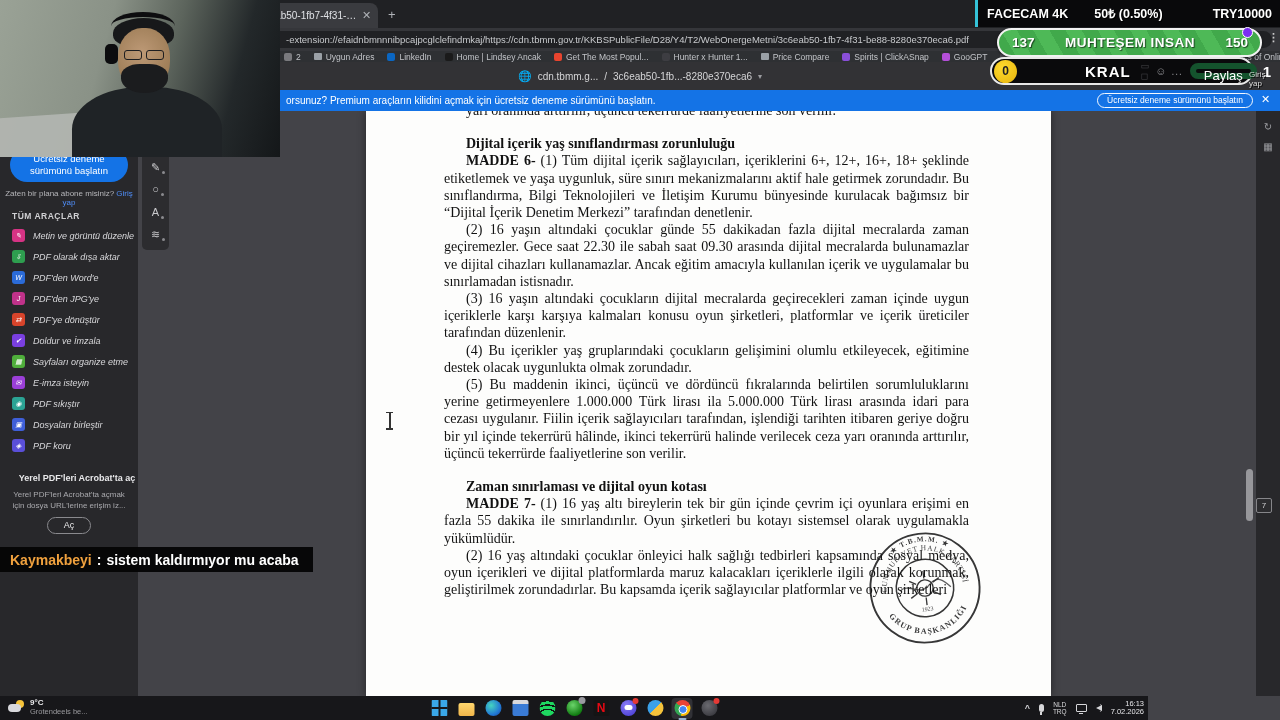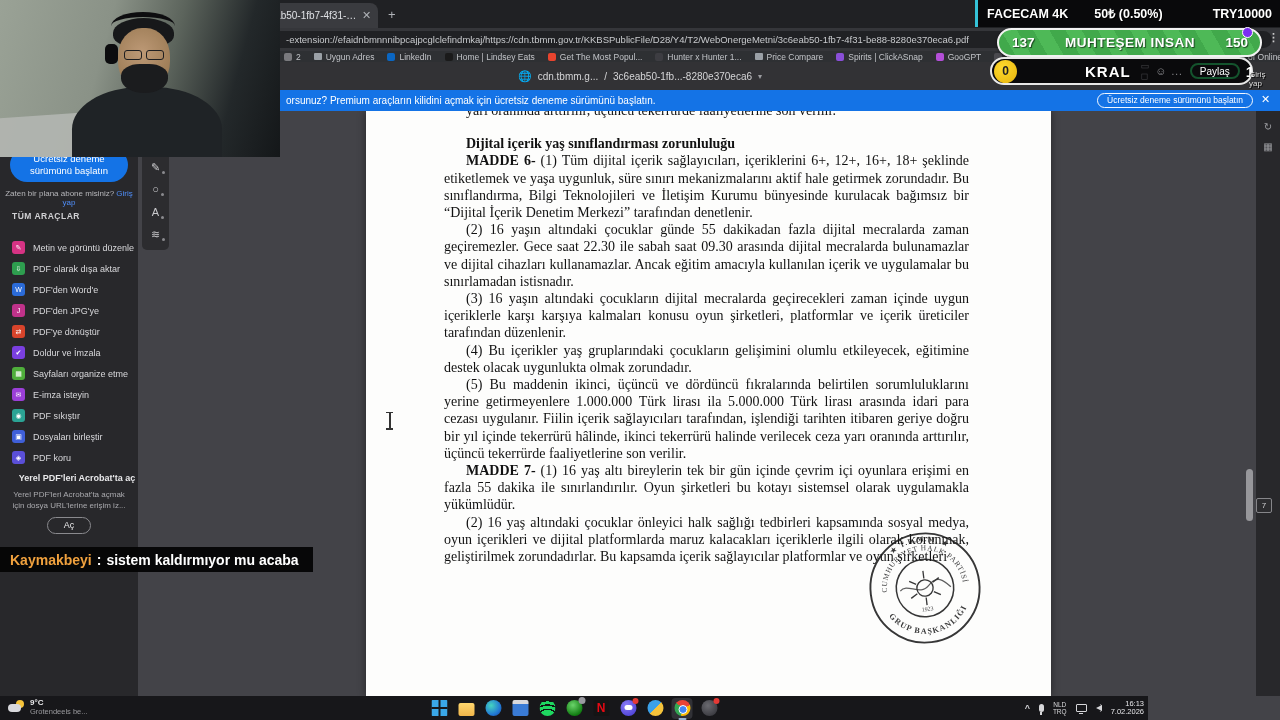--- a/index.html
+++ b/index.html
@@ -40,21 +40,21 @@
     border-radius:8px; color:#fff; font-size:8.5px; line-height:13px; white-space:nowrap; background:transparent; }
   .banner-close { position:absolute; left:1261px; top:3px; color:#fff; font-size:11px; }
 
   
   #sidebar { position:absolute; left:0; top:111px; width:138px; height:585px; background:#28282b; z-index:2; }
   .trial-btn { position:absolute; left:10px; top:37px; width:118px; height:34px; background:#1473e6; border-radius:17px;
     color:#fff; font-size:9.5px; text-align:center; display:flex; align-items:center; justify-content:center; padding:0 8px; line-height:12px; }
   .subscribe-line { position:absolute; left:0; top:78px; width:138px; text-align:center; font-size:8px; color:#b6b6ba; }
   .subscribe-line a { color:#4f8df7; text-decoration:none; }
   .tools-header { position:absolute; left:12px; top:100px; font-size:8.5px; font-weight:bold; letter-spacing:.5px; color:#d0d0d3; }
-  #tool-list { position:absolute; left:0; top:126px; width:112px; }
+  #tool-list { position:absolute; left:0; top:114px; width:112px;font-style:italic; }
   .tool-row { height:21px; display:flex; align-items:center; gap:8px; padding-left:12px; }
   .tool-ic { width:13px; height:13px; border-radius:3px; color:#fff; font-size:7px; display:flex; align-items:center; justify-content:center; flex:0 0 auto; }
   .tool-label { font-size:9px; color:#d8d8db; white-space:nowrap; }
   .local-title { position:absolute; left:8px; top:362px; width:138px; text-align:center; font-size:9px; font-weight:bold; color:#e8e8ea; }
   .local-desc { position:absolute; left:10px; top:378px; width:118px; text-align:center; font-size:8px; color:#a9a9ad; line-height:11px; }
   .open-btn { position:absolute; left:47px; top:406px; width:44px; height:17px; border:1px solid #8a8a8e; border-radius:9px;
     color:#e8e8ea; font-size:9px; text-align:center; line-height:15px; background:transparent; }
 
   
   #quickbar { position:absolute; left:142px; top:152px; width:27px; height:98px; background:#2c2c2f; border-radius:5px; z-index:3;
@@ -123,22 +123,22 @@
   #progdots { position:absolute; left:1268px; top:31px; color:#c9c9c9; font-size:11px; z-index:9; font-weight:bold; }
 
   #kralpill { position:absolute; left:990px; top:57px; width:263px; height:28px; background:#0a0a0c; border:2px solid #e8e8e8;
     border-radius:15px; z-index:9; display:flex; align-items:center; }
   .kral-zero { width:23px; height:23px; margin-left:2px; border-radius:50%; background:radial-gradient(circle at 38% 32%, #ffd92e, #e6b40c);
     color:#222; font-weight:bold; font-size:12px; display:flex; align-items:center; justify-content:center; flex:0 0 auto; }
   .kral-title { font-weight:bold; color:#fff; font-size:15px; letter-spacing:1px; margin-left:68px; text-shadow:1px 1px 0 #000; }
   .kral-ghost { color:#6f6f73; font-size:9px; margin-left:10px; opacity:.6; }
   .kral-smiley { color:#8f8f93; font-size:11px; margin-left:6px; }
   .kral-more { color:#8f8f93; font-size:10px; margin-left:5px; letter-spacing:1px; }
-  .kral-share { height:16px; padding:0 8px; margin-left:7px; border:2px solid #14532d; border-radius:9px; color:#fff;
-    font-size:10px; line-height:14px; background:transparent; white-space:nowrap; }
+  .kral-share { height:16px; padding:0 8px; margin-left:7px; border:6px solid #14532d; border-radius:9px; color:#fff;
+    font-size:13px; line-height:14px; background:transparent; white-space:nowrap; }
   .kral-count { color:#fff; font-weight:bold; font-size:15px; margin-left:6px; }
   #girisyap { position:absolute; left:1249px; top:70px; color:#ddd; font-size:8px; z-index:10; text-shadow:1px 1px 0 #000; }
 
   
   #chatbox { position:absolute; left:0; top:547px; height:25px; background:rgba(5,5,5,.96); z-index:7;
     display:flex; align-items:center; padding:0 14px 0 10px; }
   .chat-name { color:#f0a13e; font-weight:bold; font-size:14px; white-space:nowrap; }
   .chat-sep { color:#fff; font-weight:bold; font-size:14px; margin:0 5px; }
   .chat-msg { color:#fff; font-weight:bold; font-size:14px; white-space:nowrap; }
 
@@ -224,21 +224,21 @@
         <span class="bm-label">Uygun Adres</span>
       </div>
 
       <div class="bm-item">
         <span class="bm-ic dot" style="background: rgb(10, 102, 194);"></span>
         <span class="bm-label">LinkedIn</span>
       </div>
 
       <div class="bm-item">
         <span class="bm-ic dot" style="background: rgb(26, 26, 26);"></span>
-        <span class="bm-label">Home | Lindsey Eats</span>
+        <span class="bm-label">Home | Lindsey Ancak</span>
       </div>
 
       <div class="bm-item">
         <span class="bm-ic dot" style="background: rgb(232, 68, 46);"></span>
         <span class="bm-label">Get The Most Popul...</span>
       </div>
 
       <div class="bm-item">
         <span class="bm-ic dot" style="background: rgb(61, 61, 66);"></span>
         <span class="bm-label">Hunter x Hunter 1...</span>
@@ -379,20 +379,21 @@
         <p class="doc-block para"><b class="doc-lead">MADDE 6-</b><span> (1) Tüm dijital içerik sağlayıcıları, içeriklerini 6+, 12+, 16+, 18+ şeklinde etiketlemek ve yaşa uygunluk, süre sınırı mekanizmalarını aktif hale getirmek zorundadır. Bu sınıflandırma, Bilgi Teknolojileri ve İletişim Kurumu bünyesinde kurulacak bağımsız bir “Dijital İçerik Denetim Merkezi” tarafından denetlenir.</span></p>
 
         <p class="doc-block para"><b class="doc-lead"></b><span>(2) 16 yaşın altındaki çocuklar günde 55 dakikadan fazla dijital mecralarda zaman geçiremezler. Gece saat 22.30 ile sabah saat 09.30 arasında dijital mecralarda bulunamazlar ve dijital cihazları kullanamazlar. Ancak eğitim amacıyla kullanılan içerik ve uygulamalar bu sınırlamadan istisnadır.</span></p>
 
         <p class="doc-block para"><b class="doc-lead"></b><span>(3) 16 yaşın altındaki çocukların dijital mecralarda geçirecekleri zaman içinde uygun içeriklerle karşı karşıya kalmaları konusu oyun şirketleri, platformlar ve içerik üreticiler tarafından düzenlenir.</span></p>
 
         <p class="doc-block para"><b class="doc-lead"></b><span>(4) Bu içerikler yaş gruplarındaki çocukların gelişimini olumlu etkileyecek, eğitimine destek olacak uygunlukta olmak zorundadır.</span></p>
 
         <p class="doc-block para"><b class="doc-lead"></b><span>(5) Bu maddenin ikinci, üçüncü ve dördüncü fıkralarında belirtilen sorumluluklarını yerine getirmeyenlere 1.000.000 Türk lirası ila 5.000.000 Türk lirası arasında idari para cezası uygulanır. Fiilin içerik sağlayıcıları tarafından, işlendiği tarihten itibaren geriye doğru bir yıl içinde tekerrürü hâlinde, ikinci tekerrürü halinde verilecek ceza yarı oranında arttırılır, üçüncü tekerrürde faaliyetlerine son verilir.</span></p>
 
+        <p class="doc-block heading"><b class="doc-lead"></b><span>Zaman sınırlaması ve dijital oyun kotası</span></p>
 
         <p class="doc-block para"><b class="doc-lead">MADDE 7-</b><span> (1) 16 yaş altı bireylerin tek bir gün içinde çevrim içi oyunlara erişimi en fazla 55 dakika ile sınırlandırılır. Oyun şirketleri bu kotayı sistemsel olarak uygulamakla yükümlüdür.</span></p>
 
         <p class="doc-block para"><b class="doc-lead"></b><span>(2) 16 yaş altındaki çocuklar önleyici halk sağlığı tedbirleri kapsamında sosyal medya, oyun içerikleri ve dijital platformlarda maruz kalacakları içeriklerle ilgili olarak korunmak, geliştirilmek zorundadırlar. Bu kapsamda içerik sağlayıcılar platformlar ve oyun şirketleri</span></p>
       </div>
 
     <div id="stamp">
       <svg viewBox="-70 -70 140 140" width="134" height="140">
         <g fill="none" stroke="#1c1c1c">
           <circle r="57" stroke-width="2"></circle>

